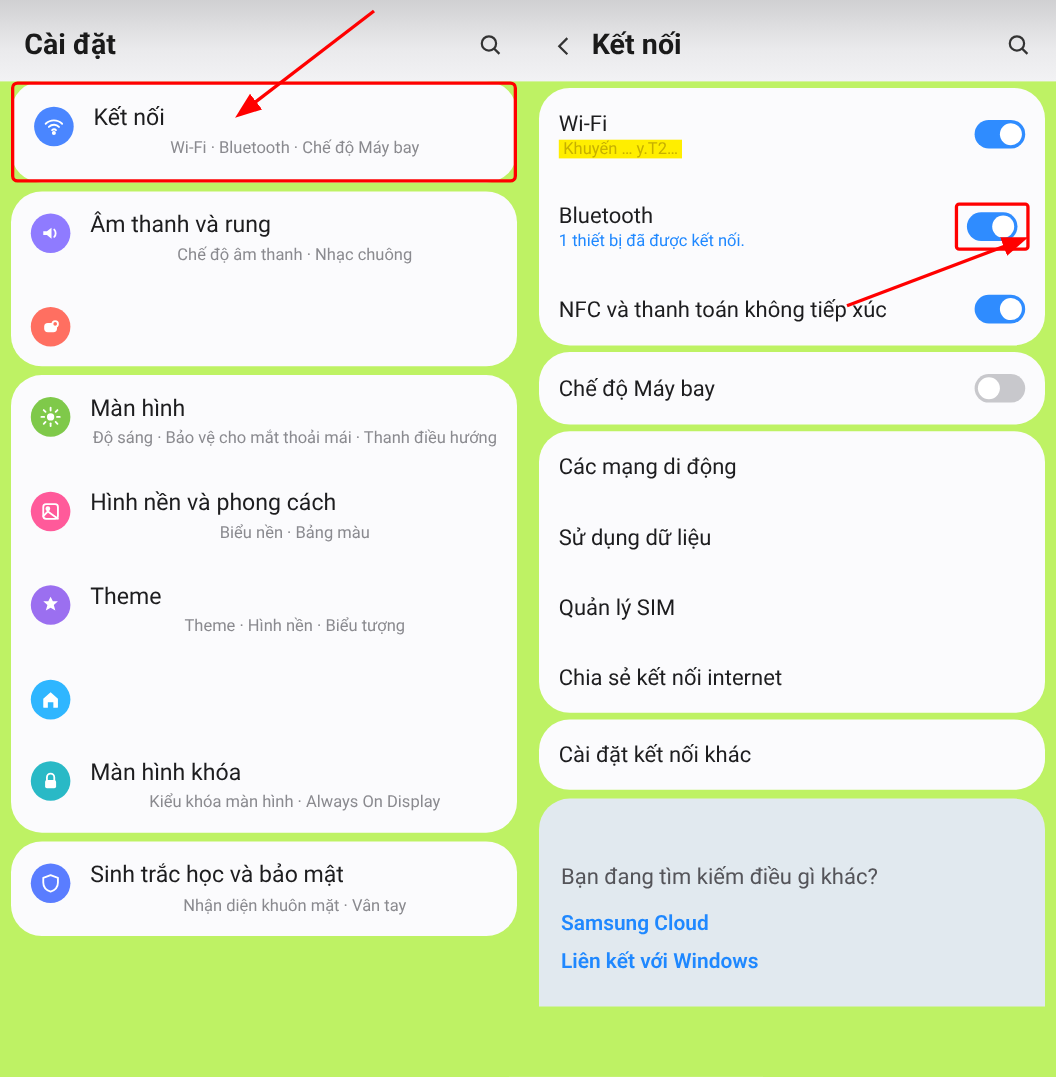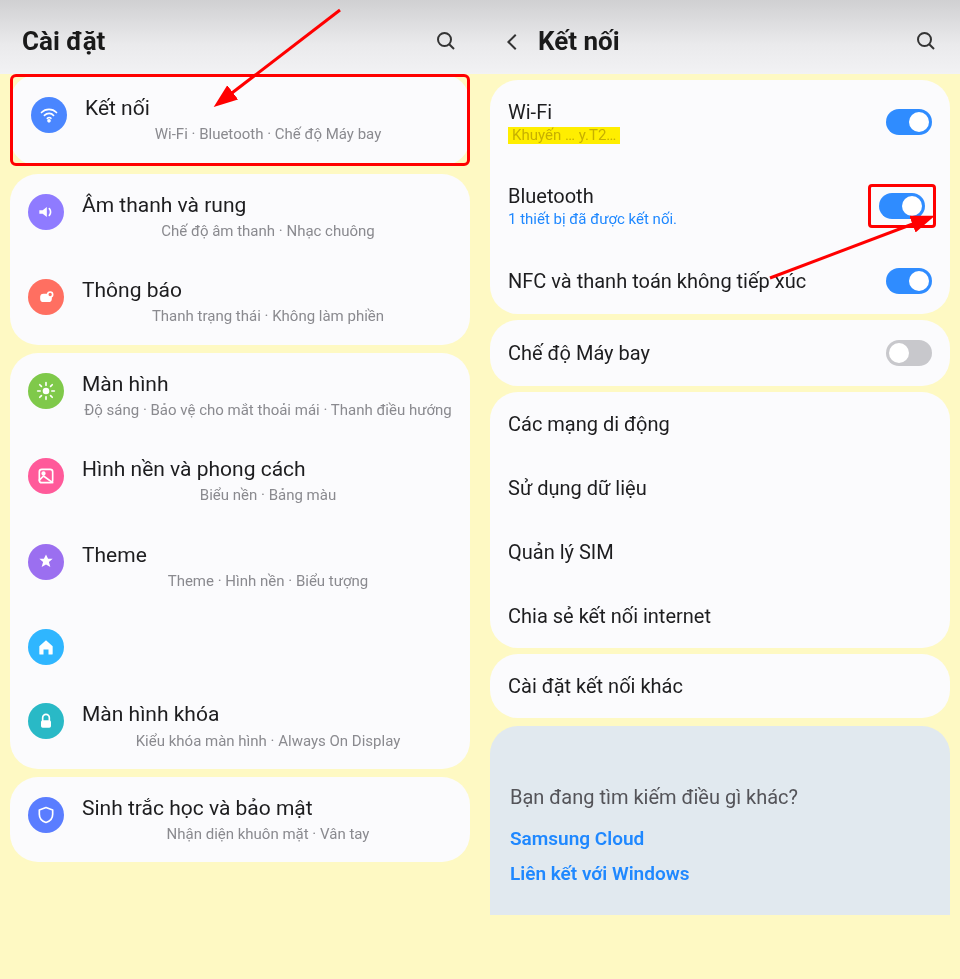--- a/index.html
+++ b/index.html
@@ -8,21 +8,21 @@
     width: 960px;
     height: 979px;
     display: flex;
     background: #f2f2f4;
     overflow: hidden;
   }
   .pane {
     width: 480px;
     height: 979px;
     position: relative;
-    background: #fef9c3;
+    background: #bef264;
     overflow: hidden;
   }
   .header {
     display: flex;
     align-items: center;
     padding: 26px 22px 18px 22px;
     background: linear-gradient(#d0d0d2,#eaeaec 60%,#f2f2f4);
   }
   .header .back {
     margin-right: 14px;
@@ -188,24 +188,20 @@
         <div class="item-sub">Chế độ âm thanh  ·  Nhạc chuông</div>
       </div>
         </div>
         <div class="item">
       <div class="iconwrap" style="background:#ff6f61">
             <svg width="20" height="20" viewBox="0 0 24 24" fill="none" stroke="#fff" stroke-width="2" stroke-linecap="round" stroke-linejoin="round">
               <rect x="5" y="8" width="14" height="10" rx="4" fill="#fff" stroke="none"></rect>
               <circle cx="17" cy="9" r="3" fill="#ff6f61" stroke="#fff"></circle>
             </svg>
           </div>
-      <div class="texts">
-        <div class="item-title">Thông báo</div>
-        <div class="item-sub">Thanh trạng thái  ·  Không làm phiền</div>
-      </div>
         </div>
       </div>
       <div class="group">
         <div class="item">
       <div class="iconwrap" style="background:#7fc94a">
             <svg width="20" height="20" viewBox="0 0 24 24" fill="none" stroke="#fff" stroke-width="2" stroke-linecap="round" stroke-linejoin="round">
               <circle cx="12" cy="12" r="4" fill="#fff" stroke="none"></circle>
               <line x1="12" y1="2" x2="12" y2="5"></line>
               <line x1="12" y1="19" x2="12" y2="22"></line>
               <line x1="2" y1="12" x2="5" y2="12"></line>

